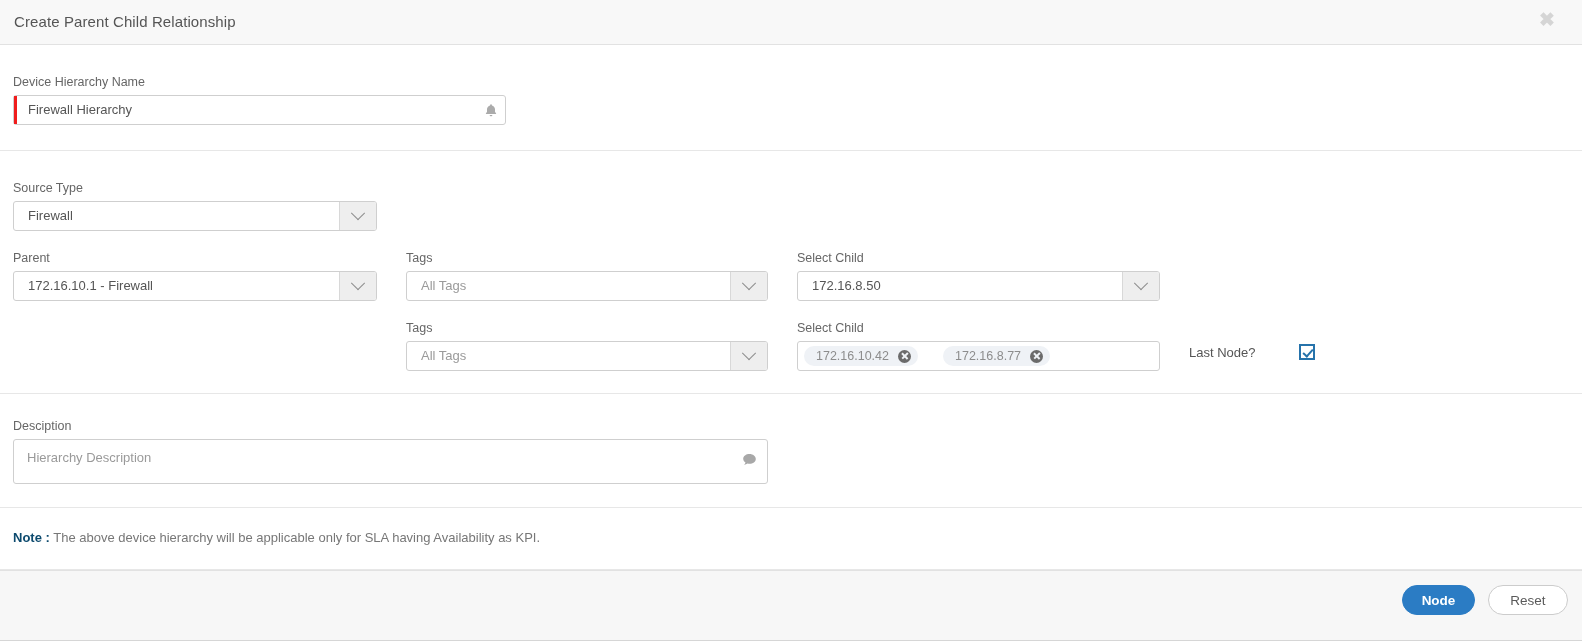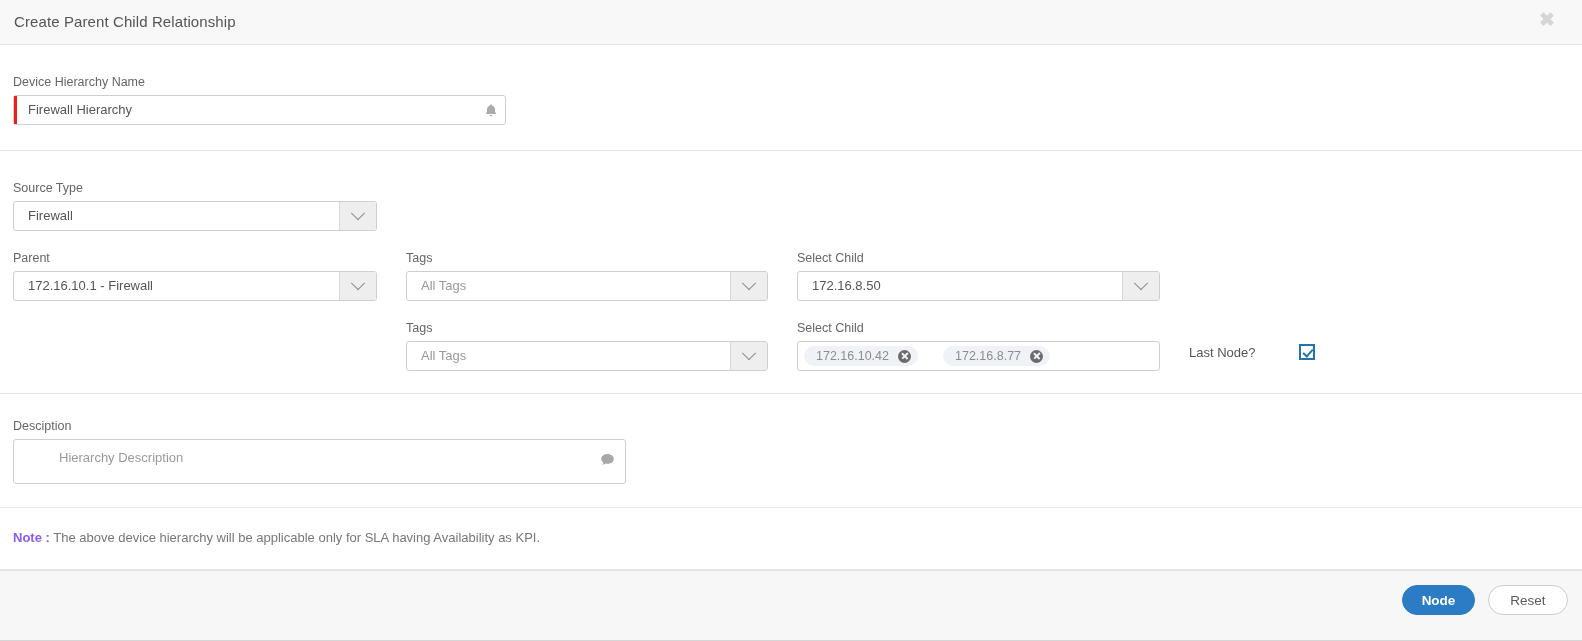--- a/index.html
+++ b/index.html
@@ -134,21 +134,21 @@
 
   #hierarchy-name-block { left: 13px; top: 30px;  width: 493px; }
   #source-type-block    { left: 13px; top: 30px;  width: 364px; }
   #parent-block         { left: 13px; top: 100px; width: 364px; }
   #tags1-block          { left: 406px; top: 100px; width: 362px; }
   #tags2-block          { left: 406px; top: 170px; width: 362px; }
   #child1-block         { left: 797px; top: 100px; width: 363px; }
   #child2-block         { left: 797px; top: 170px; width: 363px; }
   #add-row-block        { left: 1189px; top: 128px; }
   #last-node-block      { left: 1189px; top: 193px; }
-  #description-block    { left: 13px; top: 25px;  width: 613px; }
+  #description-block    { left: 13px; top: 25px;  width: 755px; }
 
   
   .plus-icon {
     width: 19px;
     height: 19px;
     border-radius: 50%;
     background: #1b9ae8;
     position: relative;
     cursor: pointer;
   }
@@ -241,40 +241,39 @@
     border-radius: 3px;
     background: #ffffff;
     box-sizing: border-box;
   }
   .textarea-text {
     position: absolute;
     left: 13px;
     top: 10px;
     font-size: 13px;
     color: #9a9a9a;
-    margin-left: 32px;
   }
   .textarea-icon {
     position: absolute;
     right: 10px;
     top: 13px;
     color: #a8a8a8;
   }
 
   
   .note-line {
     position: absolute;
     left: 13px;
     top: 22px;
     font-size: 13px;
     color: #777777;
     white-space: nowrap;
   }
   .note-kw {
-    color: #8b5cf6;
+    color: #0c4a6e;
     font-weight: bold;
   }
 
   
   .modal-footer {
     position: relative;
     height: 71px;
     background: #f7f7f7;
     border-top: 1px solid #e2e2e2;
     border-bottom: 1px solid #d6d6d6;

